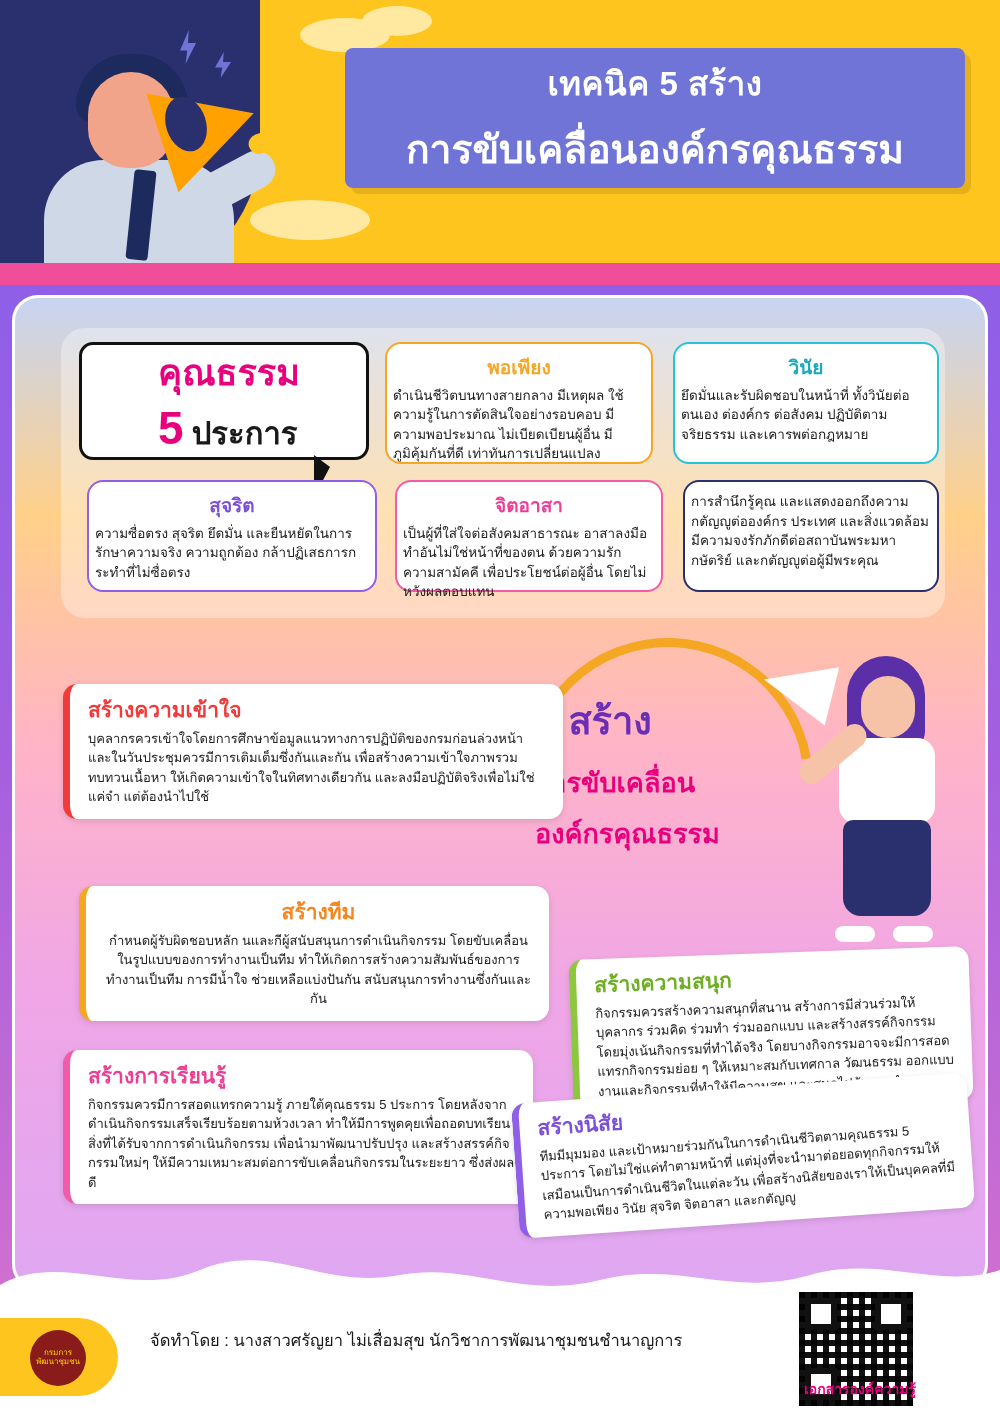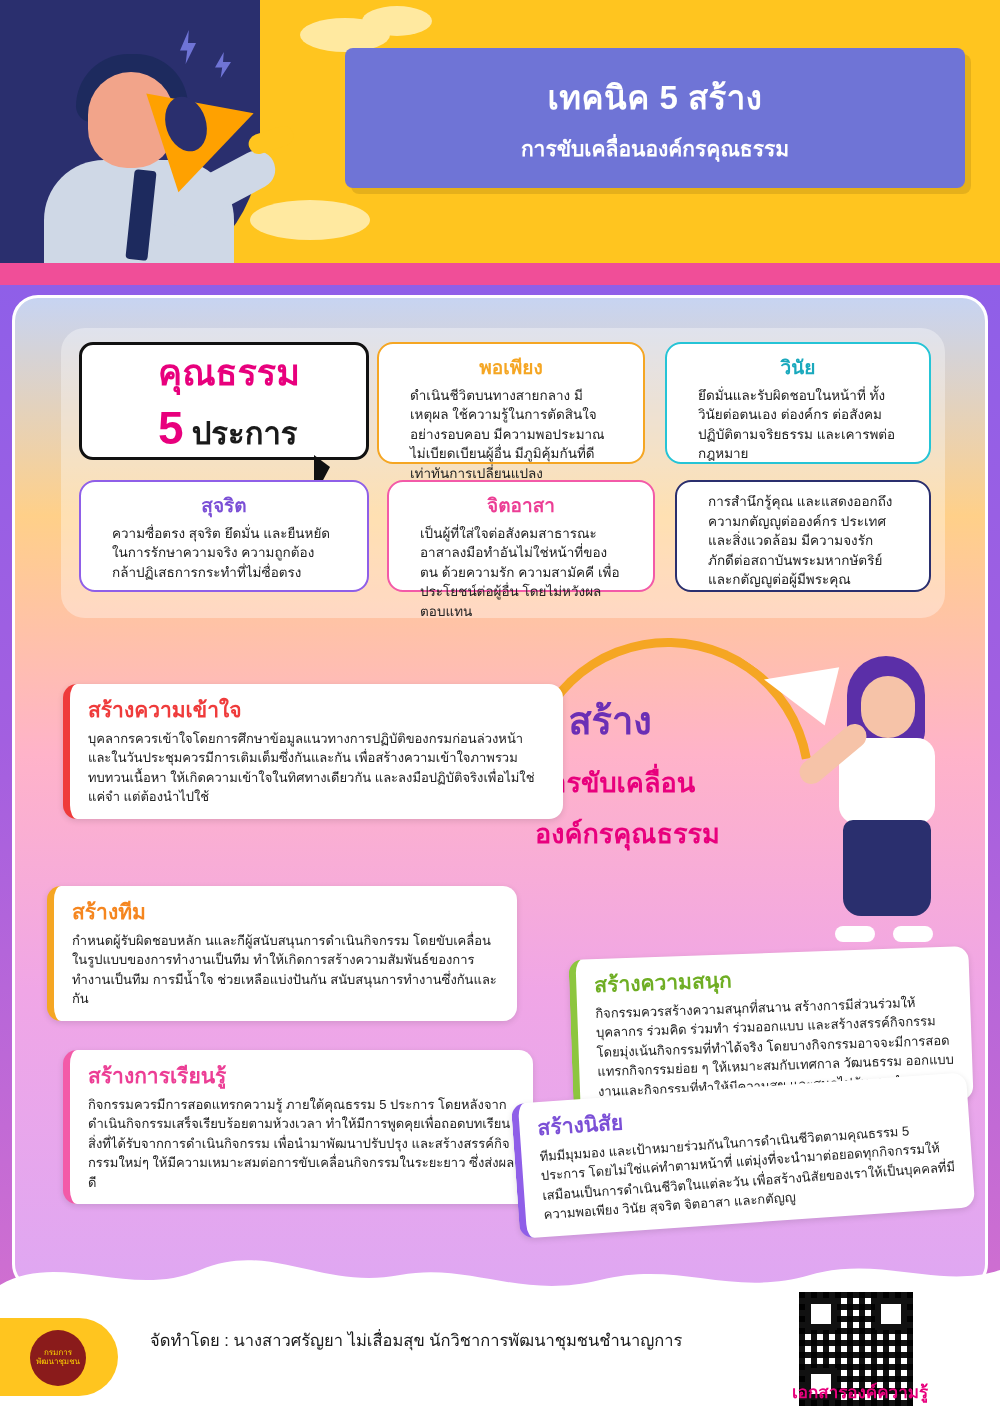--- a/index.html
+++ b/index.html
@@ -27,21 +27,21 @@
     position:absolute; background:#ffe9a0; border-radius:50%;
   }
   .title-box{
     position:absolute; left:345px; top:48px; width:620px; height:140px;
     background:#6f74d6; border-radius:8px;
     display:flex; flex-direction:column; align-items:center; justify-content:center;
     color:#ffffff; text-align:center;
     box-shadow:6px 6px 0 rgba(0,0,0,0.10);
   }
   .title-box .t1{ font-size:33px; font-weight:bold; letter-spacing:0.5px;}
-  .title-box .t2{ font-size:21px; font-weight:bold; margin-top:8px;}
+  .title-box .t2{ font-size:39px; font-weight:bold; margin-top:8px;}
 
   
   .person{ position:absolute; left:10px; top:20px; width:300px; height:262px;}
   .p-head{ position:absolute; left:78px; top:52px; width:86px; height:96px; background:#f2a48a; border-radius:44px 44px 40px 40px;}
   .p-hair{ position:absolute; left:66px; top:34px; width:112px; height:68px; background:#1d2a5e; border-radius:60px 60px 18px 18px;}
   .p-body{ position:absolute; left:34px; top:140px; width:190px; height:145px; background:#cfd8e6; border-radius:60px 60px 0 0;}
   .p-tie{ position:absolute; left:120px; top:150px; width:22px; height:90px; background:#1d2a5e; border-radius:4px; transform:rotate(6deg);}
   .p-arm{ position:absolute; left:150px; top:150px; width:120px; height:38px; background:#cfd8e6; border-radius:20px; transform:rotate(-28deg);}
   .megaphone{ position:absolute; left:150px; top:48px; width:150px; height:110px;}
   .mg-cone{ position:absolute; left:0; top:8px; width:0; height:0; border-top:52px solid transparent; border-bottom:52px solid transparent; border-left:96px solid #ffa100; transform:rotate(-18deg);}
@@ -80,22 +80,22 @@
     border-left:16px solid #111; border-top:12px solid transparent;
     border-bottom:30px solid transparent;
   }
   .speech .line1{ color:#e8007d; font-size:36px; font-weight:bold;}
   .speech .big5{ color:#e8007d; font-size:46px; font-weight:bold; }
   .speech .line2{ color:#1a1a1a; font-size:31px; font-weight:bold;}
   .speech-txt{ text-align:center; padding-left:10px;}
   .speech-row{ display:flex; align-items:baseline; gap:8px;}
 
   .vcard{
-    position:absolute; background:#ffffff; border-radius:16px; padding:10px 31px;
-    font-size:13.5px; line-height:1.45; color:#222; text-align:center;
+    position:absolute; background:#ffffff; border-radius:16px; padding:10px 6px;
+    font-size:13.5px; line-height:1.45; color:#222; text-align:center;margin-left:8px;
   }
   .vcard .vt{ font-size:19px; font-weight:bold; margin-bottom:4px; }
   .vcard .vb{ text-align:left; }
 
   #v-porpeang{ left:316px; top:14px; width:268px; height:122px; border:2.5px solid #f5a623;}
   #v-porpeang .vt{ color:#f5a623;}
   #v-winai{ left:604px; top:14px; width:266px; height:122px; border:2.5px solid #25c4d6;}
   #v-winai .vt{ color:#1aa9bd;}
   #v-sujarit{ left:18px; top:152px; width:290px; height:112px; border:2.5px solid #8f5fe8;}
   #v-sujarit .vt{ color:#7b4fd6;}
@@ -123,21 +123,21 @@
   
   .bubble{
     position:absolute; background:#ffffff; border-radius:14px;
     padding:10px 16px 12px 18px; font-size:13px; line-height:1.5; color:#222;
     box-shadow:0 2px 6px rgba(0,0,0,0.12);
   }
   .bubble .bt{ font-size:21px; font-weight:bold; margin-bottom:3px;}
 
   #b-understand{ left:48px; top:372px; width:500px; border-left:7px solid #ef3b3b;margin-top:14px;}
   #b-understand .bt{ color:#ef3b3b;}
-  #b-team{ left:32px; top:588px; width:470px; border-left:7px solid #f5a623;}
+  #b-team{ left:64px; top:588px; width:470px; border-left:7px solid #f5a623;text-align:center;}
   #b-team .bt{ color:#f5861f;}
   #b-learn{ left:48px; top:752px; width:470px; border-left:7px solid #f35aa8;}
   #b-learn .bt{ color:#ec3e95;}
   #b-fun{ left:556px; top:655px; width:400px; border-left:7px solid #8dc63f; transform:rotate(-2deg);}
   #b-fun .bt{ color:#6fae24;}
   #b-habit{ left:500px; top:790px; width:456px; border-left:7px solid #8f5fe8; transform:rotate(-4deg);}
   #b-habit .bt{ color:#7b4fd6;}
 
   
   .woman{ position:absolute; left:770px; top:340px; width:200px; height:310px;}
@@ -173,21 +173,21 @@
     position:absolute; left:795px; top:1288px; width:122px; height:122px;
     background:
       repeating-linear-gradient(90deg,#111 0 6px,#fff 6px 12px),
       repeating-linear-gradient(0deg,#111 0 6px,#fff 6px 12px);
     background-blend-mode:multiply;
     border:4px solid #fff;
   }
   .qr-eye{ position:absolute; width:32px; height:32px; border:6px solid #111; background:#fff;}
   .qr-label{
     position:absolute; left:780px; top:1378px; width:160px; text-align:center;
-    color:#e8007d; font-size:17px; font-weight:bold;
+    color:#e8007d; font-size:14px; font-weight:bold;
   }
 </style>
 </head>
 <body>
 
 <div class="header">
   <div class="hdr-bluewedge"></div>
   <div class="hdr-cloud" style="left:300px;top:18px;width:90px;height:34px;"></div>
   <div class="hdr-cloud" style="left:362px;top:6px;width:70px;height:30px;"></div>
   <div class="hdr-cloud" style="left:250px;top:200px;width:120px;height:40px;"></div>

